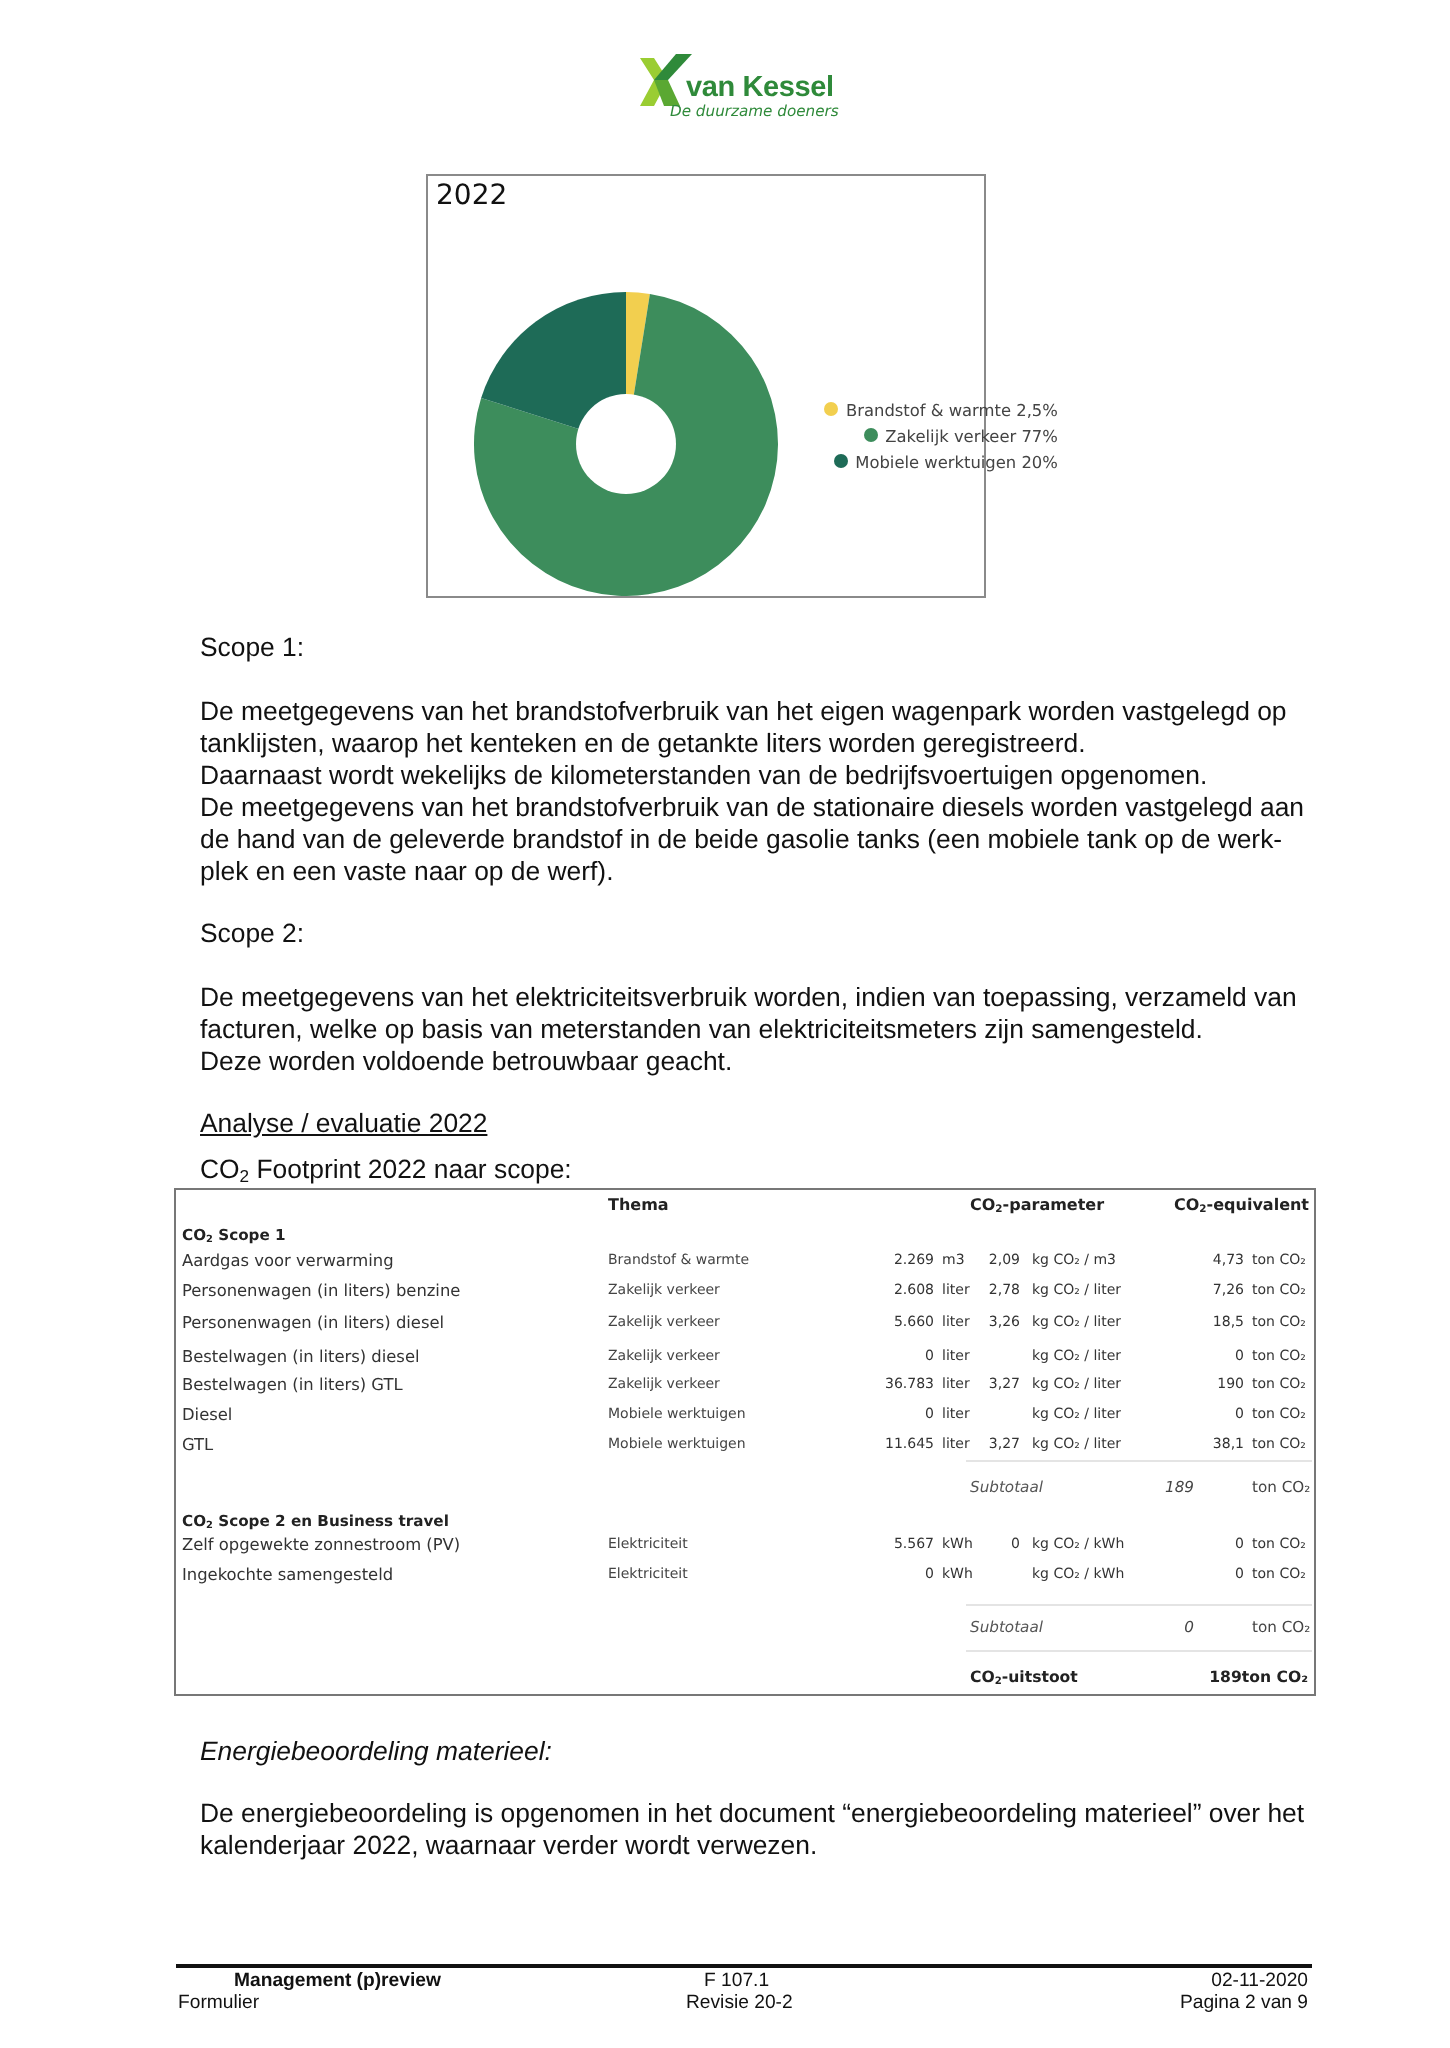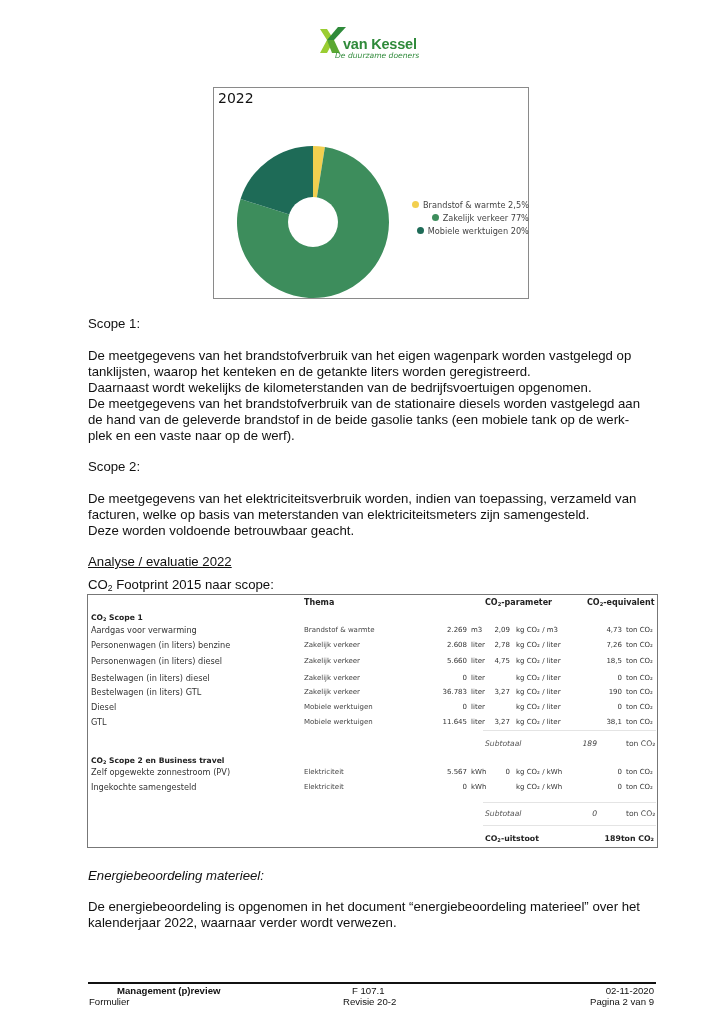--- a/index.html
+++ b/index.html
@@ -4,28 +4,28 @@
 <style>
   * { box-sizing: border-box; margin: 0; padding: 0; }
   html, body { width: 725px; height: 1024px; background: #ffffff; overflow: hidden; }
   body { position: relative; font-family: "Liberation Sans", sans-serif; color: #1a1a1a; }
 
   .logo { position: absolute; left: 318px; top: 27px; width: 110px; height: 36px; }
   .logo-mark { position: absolute; left: 0; top: 0; width: 30px; height: 28px; }
   .logo-name { position: absolute; left: 25px; top: 9px; font-family: "Liberation Sans", sans-serif; font-weight: bold; font-size: 14.5px; color: #2f8a3a; letter-spacing: -0.2px; white-space: nowrap; }
   .logo-tag { position: absolute; left: 17px; top: 24px; font-family: "DejaVu Sans", sans-serif; font-style: italic; font-size: 7.6px; color: #2f8a3a; white-space: nowrap; }
 
-  .chart-box { position: absolute; left: 213px; top: 87px; width: 316px; height: 212px; border: 1px solid #8a8a8a; background: #fff; }
+  .chart-box { position: absolute; left: 213px; top: 87px; width: 280px; height: 212px; border: 1px solid #8a8a8a; background: #fff; }
   .chart-title { position: absolute; left: 4px; top: 2px; font-family: "DejaVu Sans", sans-serif; font-size: 14px; color: #111; }
   .donut { position: absolute; left: 23px; top: 58px; width: 152px; height: 152px; }
   .legend { position: absolute; left: 198px; top: 110px; }
   .legend-item { display: flex; align-items: center; height: 13px; font-family: "DejaVu Sans", sans-serif; font-size: 8.2px; color: #444; white-space: nowrap; justify-content: flex-end; }
   .legend-dot { width: 7px; height: 7px; border-radius: 50%; margin-right: 4px; flex: none; }
 
-  .txt { position: absolute; left: 88px; font-size: 13.2px; line-height: 16.6px; color: #111; white-space: nowrap; }
+  .txt { position: absolute; left: 100px; font-size: 13.2px; line-height: 16.6px; color: #111; white-space: nowrap; }
   .underline { text-decoration: underline; }
   .italic { font-style: italic; }
   sub { font-size: 0.65em; vertical-align: baseline; position: relative; top: 0.25em; }
 
   .co2table { position: absolute; left: 87px; top: 594px; width: 571px; height: 254px; border: 1px solid #777; font-family: "DejaVu Sans", sans-serif; }
   .hdr { position: absolute; top: 3px; font-size: 8px; font-weight: bold; color: #222; white-space: nowrap; text-align: right; }
   .sec { position: absolute; left: 3px; font-size: 7.6px; font-weight: bold; color: #222; white-space: nowrap; }
   .row { position: absolute; left: 0; width: 100%; height: 15px; }
   .c-name { position: absolute; left: 3px; top: 0; font-size: 8.2px; color: #333; white-space: nowrap; }
   .c-thema { position: absolute; left: 216px; top: 1px; font-size: 7px; color: #444; white-space: nowrap; }
@@ -92,21 +92,21 @@
 <div class="txt" style="top:396px">De meetgegevens van het brandstofverbruik van de stationaire diesels worden vastgelegd aan</div>
 <div class="txt" style="top:412px">de hand van de geleverde brandstof in de beide gasolie tanks (een mobiele tank op de werk-</div>
 <div class="txt" style="top:428px">plek en een vaste naar op de werf).</div>
 
 <div class="txt" style="top:459px">Scope 2:</div>
 <div class="txt" style="top:491px">De meetgegevens van het elektriciteitsverbruik worden, indien van toepassing, verzameld van</div>
 <div class="txt" style="top:507px">facturen, welke op basis van meterstanden van elektriciteitsmeters zijn samengesteld.</div>
 <div class="txt" style="top:523px">Deze worden voldoende betrouwbaar geacht.</div>
 
 <div class="txt underline" style="top:554px">Analyse / evaluatie 2022</div>
-<div class="txt" style="top:577px"><span>CO</span><sub>2</sub><span> Footprint 2015 naar scope:</span></div>
+<div class="txt" style="top:577px"><span>CO</span><sub>2</sub><span> Footprint 2022 naar scope:</span></div>
 
 <div class="co2table">
   <div class="hdr" style="left:216px">Thema</div>
   <div class="hdr" style="left:397px"><span>CO</span><sub>2</sub><span>-parameter</span></div>
   <div class="hdr" style="left:499px"><span>CO</span><sub>2</sub><span>-equivalent</span></div>
 
   <div class="sec" style="top:18px"><span>CO</span><sub>2</sub><span> Scope 1</span></div>
 
   <div id="scope1-rows">
       <div class="row" style="top: 30px;">
@@ -127,21 +127,21 @@
         <span class="c-param">2,78</span>
         <span class="c-punit">kg CO₂ / liter</span>
         <span class="c-eq">7,26</span>
         <span class="c-eunit">ton CO₂</span>
       </div>
       <div class="row" style="top: 60.8px;">
         <span class="c-name">Personenwagen (in liters) diesel</span>
         <span class="c-thema">Zakelijk verkeer</span>
         <span class="c-qty">5.660</span>
         <span class="c-unit">liter</span>
-        <span class="c-param">4,75</span>
+        <span class="c-param">3,26</span>
         <span class="c-punit">kg CO₂ / liter</span>
         <span class="c-eq">18,5</span>
         <span class="c-eunit">ton CO₂</span>
       </div>
       <div class="row" style="top: 78px;">
         <span class="c-name">Bestelwagen (in liters) diesel</span>
         <span class="c-thema">Zakelijk verkeer</span>
         <span class="c-qty">0</span>
         <span class="c-unit">liter</span>
         <span class="c-param"></span>

